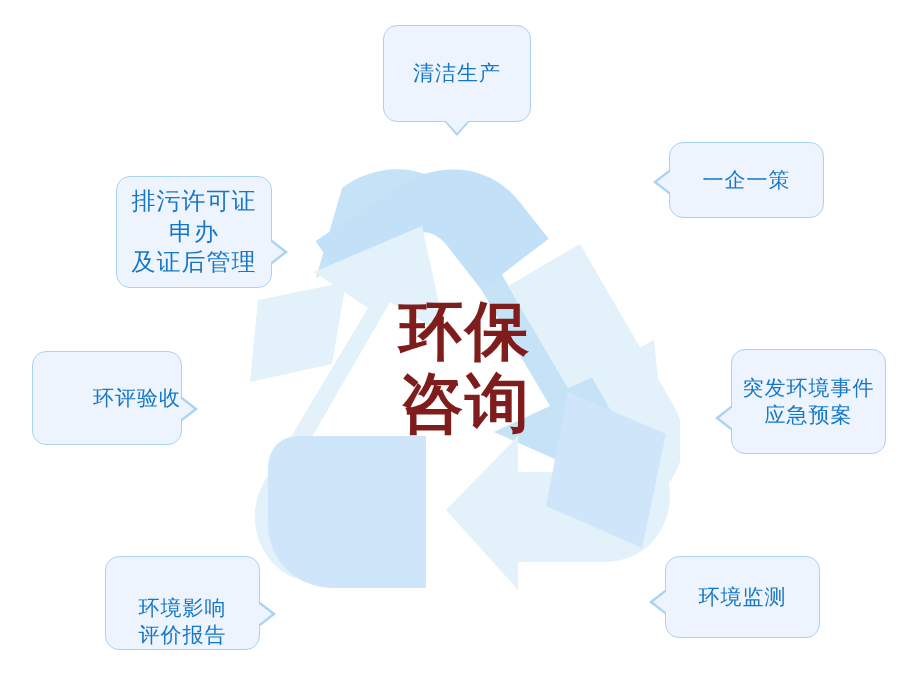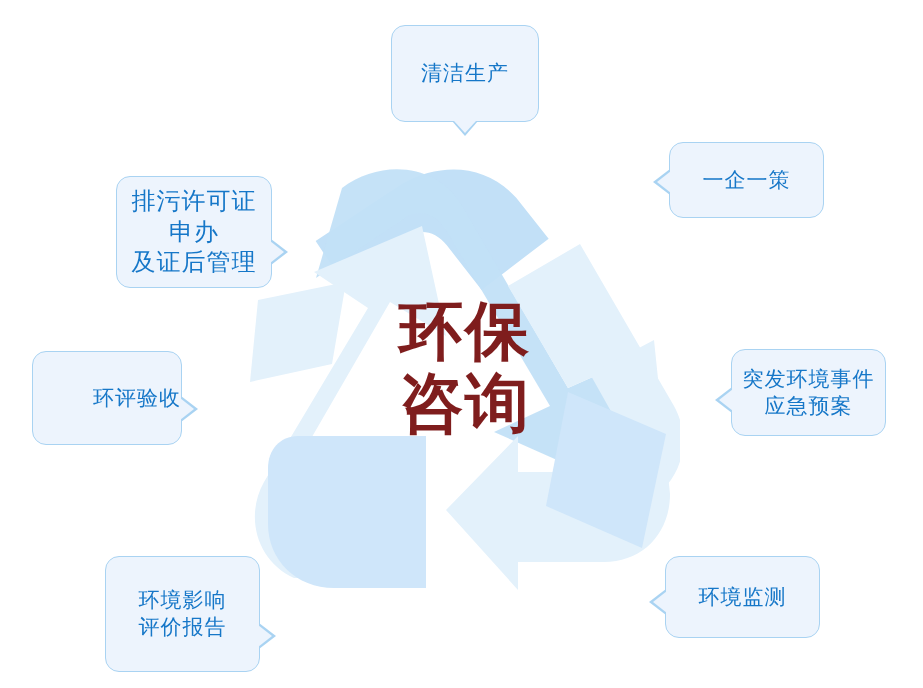--- a/index.html
+++ b/index.html
@@ -115,25 +115,25 @@
   }
   .tail-left .tail-fill {
     left: -13px;
     bottom: 24px;
     border-top: 11px solid transparent;
     border-bottom: 11px solid transparent;
     border-right: 14px solid #edf4fd;
   }
 
   
-  #bubble-0 { left: 383px; top: 25px;  width: 148px; height: 97px; margin-left: 8px; }
+  #bubble-0 { left: 383px; top: 25px;  width: 148px; height: 97px; }
   #bubble-1 { left: 669px; top: 142px; width: 155px; height: 76px; }
-  #bubble-2 { left: 731px; top: 349px; width: 155px; height: 87px; }
+  #bubble-2 { left: 731px; top: 349px; width: 155px; height: 105px; }
   #bubble-3 { left: 665px; top: 556px; width: 155px; height: 82px; }
-  #bubble-4 { left: 105px; top: 556px; width: 155px; height: 116px; }
+  #bubble-4 { left: 105px; top: 556px; width: 155px; height: 94px; align-items: flex-end; }
   #bubble-5 { left: 32px;  top: 351px; width: 150px; height: 94px; text-align: right; }
   #bubble-6 { left: 116px; top: 157px; width: 156px; height: 112px; font-size: 24px; margin-top: 19px; }
 </style>
 </head>
 <body>
 
 <div id="stage">
 
   <div id="recycle-emblem">
     <svg viewBox="0 0 430 450" xmlns="http://www.w3.org/2000/svg" aria-hidden="true">

